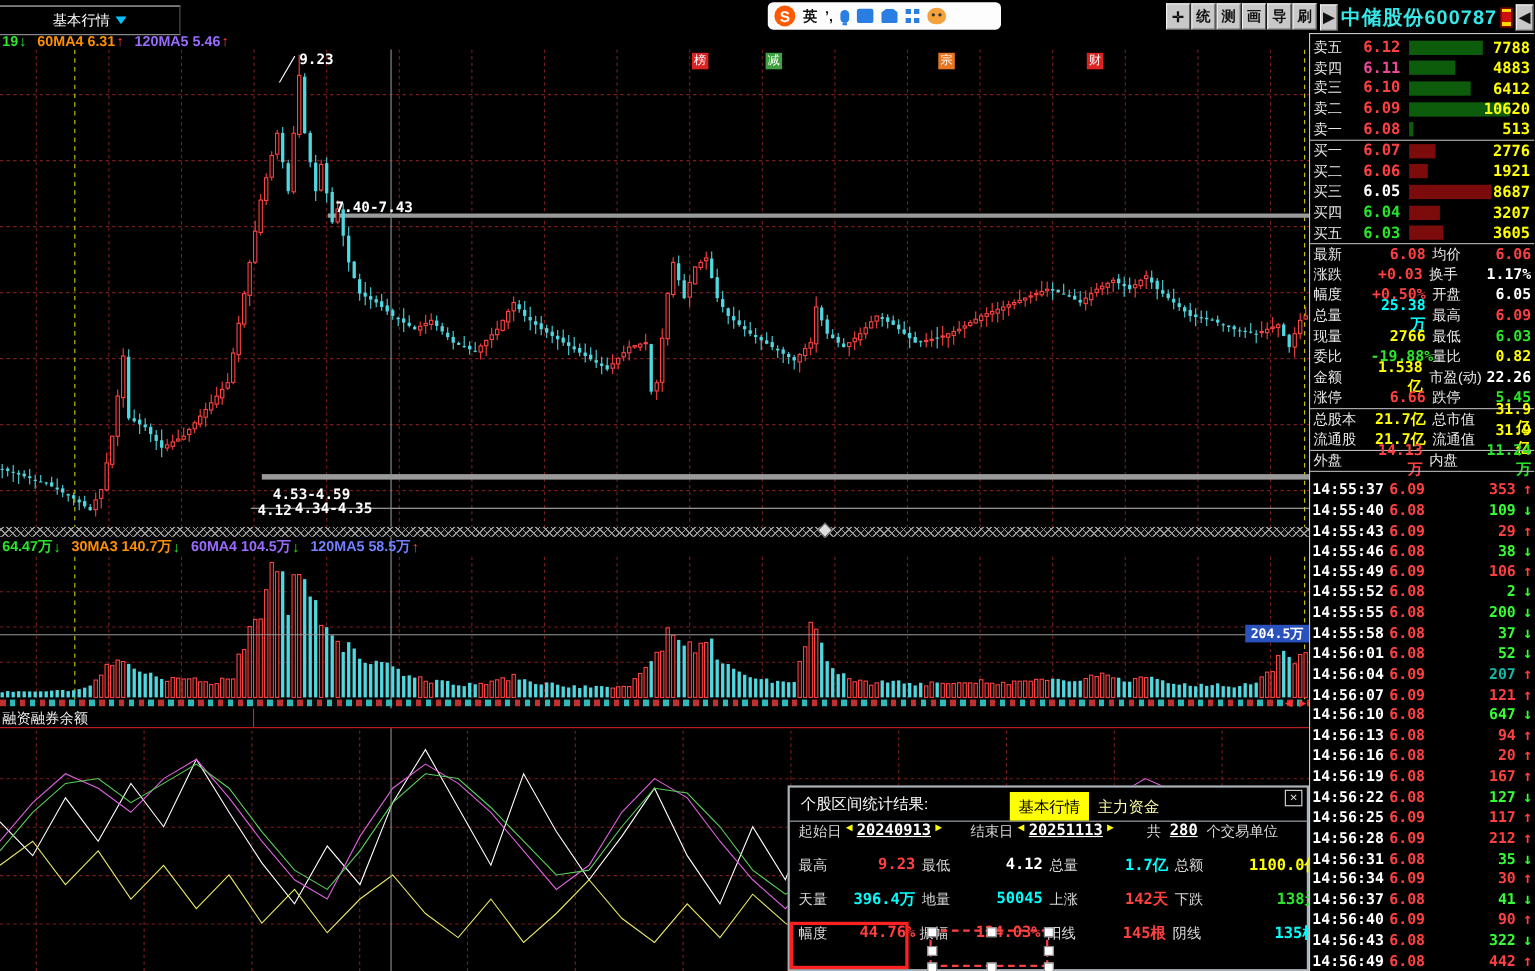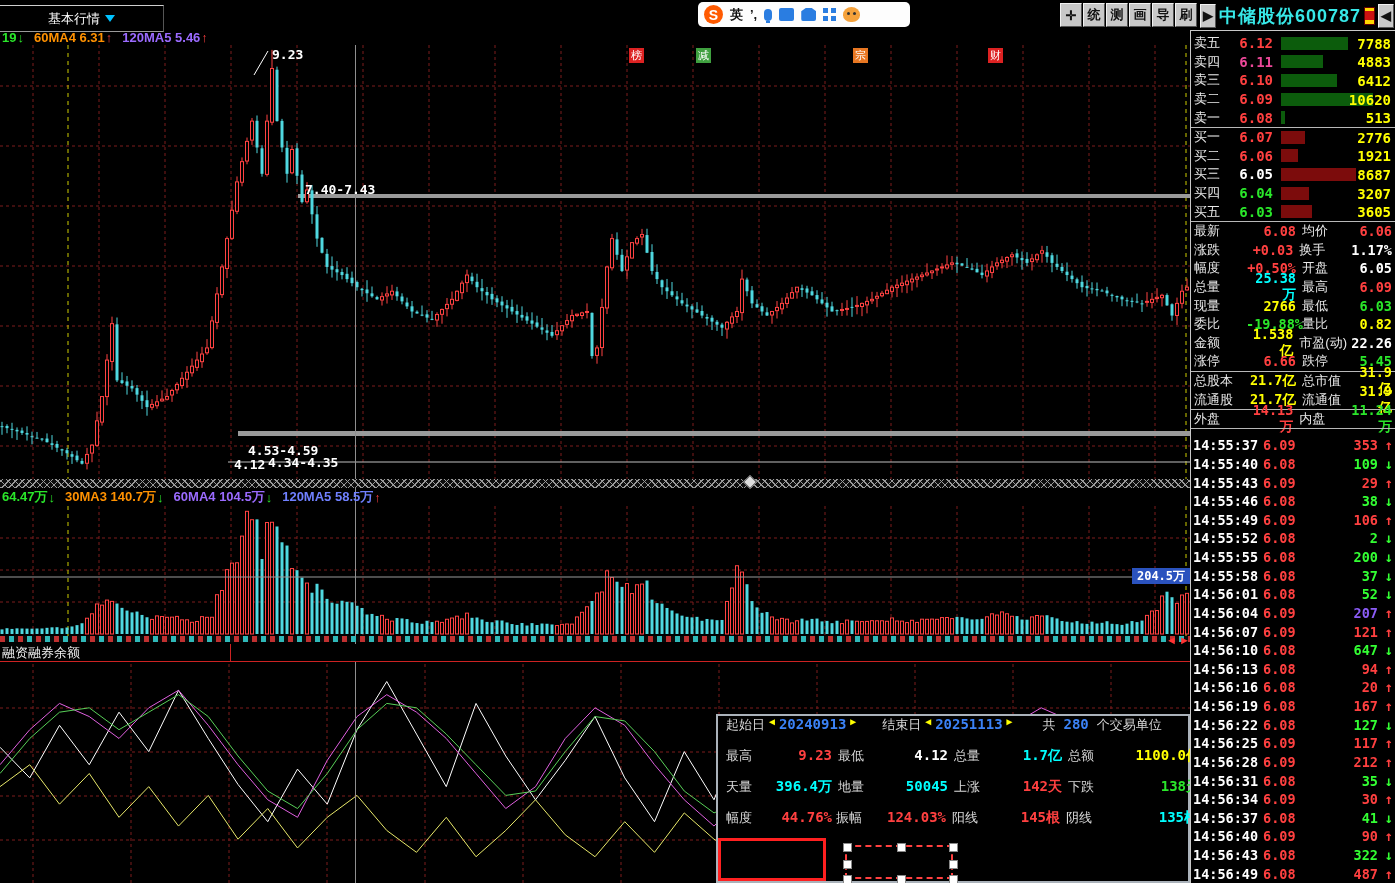--- a/index.html
+++ b/index.html
@@ -97,21 +97,21 @@
   .dlg-tab.inactive{color:#ffffaa;}
   #dlg-close{position:absolute;right:4px;top:2px;width:14px;height:13px;border:1px solid #ddd;
     color:#ddd;font-size:9px;line-height:12px;text-align:center;}
   .dlg-row{height:31px;display:flex;align-items:flex-start;padding:0 8px;color:#e0e0e0;}
   .dlg-row .dlbl{color:#d8d8d8;}
   .dval{font-family:"DejaVu Sans Mono",monospace;font-weight:bold;font-size:14px;}
   .arrY{color:#ffff00;font-size:10px;margin:0 2px;}
   .cell-l{flex:none;}
   #anno-rect{position:absolute;left:0px;top:122px;width:108px;height:43px;border:3px solid #ff2020;box-sizing:border-box;pointer-events:none;}
   #anno-dash{position:absolute;left:127px;top:129px;width:108px;height:34px;border:2px dashed #ff4040;box-sizing:border-box;pointer-events:none;}
-  .hdl{position:absolute;width:7px;height:7px;background:#fff;border:1px solid #888;} .c-cyan{color:#3b82f6;}
+  .hdl{position:absolute;width:7px;height:7px;background:#fff;border:1px solid #888;} .c-cyan{color:#ffffff;text-decoration:underline;}
 </style>
 </head>
 <body>
 
 <div id="topbar">
   <div id="overlay-box">
     <span>基本行情</span>
     <span class="tri"></span>
   </div>
   <div id="ime">
@@ -1205,21 +1205,21 @@
       </div>
       <div class="tick-row">
         <span class="t">14:56:01</span>
         <span class="p">6.08</span>
         <span class="v" style="color: rgb(51, 255, 51);">52</span>
         <span class="a" style="color: rgb(51, 255, 51);">↓</span>
       </div>
       <div class="tick-row">
         <span class="t">14:56:04</span>
         <span class="p">6.09</span>
-        <span class="v" style="color: #8b5cf6;">207</span>
+        <span class="v" style="color: #14b8a6;">207</span>
         <span class="a" style="color: rgb(255, 64, 64);">↑</span>
       </div>
       <div class="tick-row">
         <span class="t">14:56:07</span>
         <span class="p">6.09</span>
         <span class="v" style="color: rgb(255, 64, 64);">121</span>
         <span class="a" style="color: rgb(255, 64, 64);">↑</span>
       </div>
       <div class="tick-row">
         <span class="t">14:56:10</span>
@@ -1289,27 +1289,33 @@
       </div>
       <div class="tick-row">
         <span class="t">14:56:43</span>
         <span class="p">6.08</span>
         <span class="v" style="color: rgb(51, 255, 51);">322</span>
         <span class="a" style="color: rgb(51, 255, 51);">↓</span>
       </div>
       <div class="tick-row">
         <span class="t">14:56:49</span>
         <span class="p">6.08</span>
-        <span class="v" style="color: rgb(255, 64, 64);">487</span>
+        <span class="v" style="color: rgb(255, 64, 64);">442</span>
         <span class="a" style="color: rgb(255, 64, 64);">↑</span>
       </div>
     </div>
 </div>
 
 <div id="dialog">
+  <div id="dlg-head">
+    <span id="dlg-title">个股区间统计结果:</span>
+    <span class="dlg-tab active" style="margin-left:74px;">基本行情</span>
+    <span class="dlg-tab inactive">主力资金</span>
+    <span id="dlg-close">✕</span>
+  </div>
   <div class="dlg-row" id="dlg-range">
     <span class="dlbl">起始日</span>
     <span class="arrY">◄</span>
     <span class="dval c-cyan">20240913</span>
     <span class="arrY">►</span>
     <span class="dlbl" style="margin-left:22px;">结束日</span>
     <span class="arrY">◄</span>
     <span class="dval c-cyan">20251113</span>
     <span class="arrY">►</span>
     <span class="dlbl" style="margin-left:26px;">共</span>

